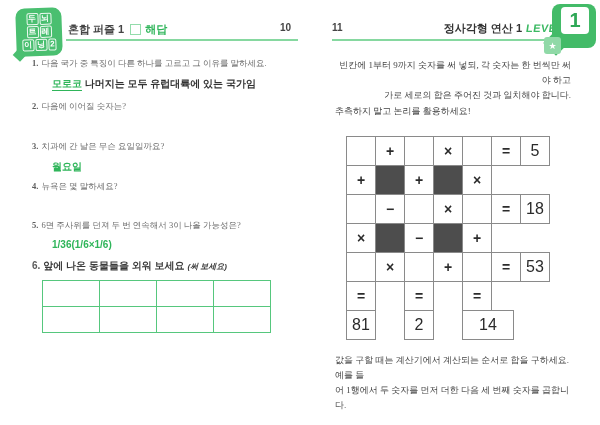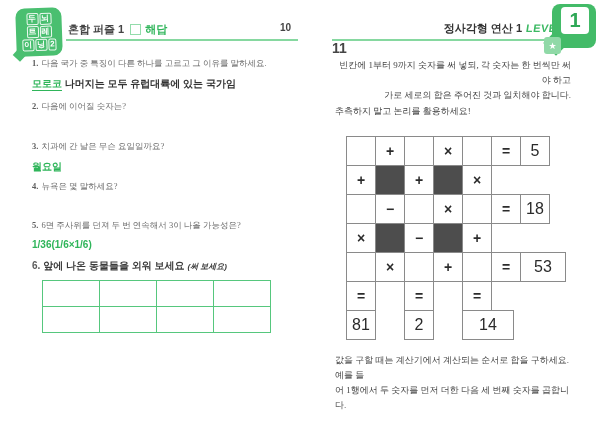--- a/index.html
+++ b/index.html
@@ -21,32 +21,32 @@
   .lp-title{font-size:11px;font-weight:bold;color:#454545;text-align:center;}
   .answer-box{display:inline-block;width:9px;height:9px;border:1px solid #93dcab;margin:0 4px 0 6px;}
   .answer-label{font-size:11px;font-weight:bold;color:#2fb55a;}
   .lp-pagenum{position:absolute;left:280px;top:22px;font-size:10px;font-weight:bold;color:#454545;}
   .rule{position:absolute;height:2px;background:#86d8a0;}
   .lp-rule{left:66px;top:39px;width:232px;}
 
   .q{position:absolute;left:32px;width:250px;}
   .q-line{font-family:"Liberation Serif",serif;font-size:8.5px;color:#6b6b6b;}
   .q-num{font-weight:bold;color:#5c5c5c;margin-right:3px;}
-  .a-line{margin-top:7px;margin-left:0;font-size:10px;font-weight:bold;color:#333;}
+  .a-line{margin-top:7px;margin-left:20px;font-size:10px;font-weight:bold;color:#333;}
   .hl{color:#2fb55a;}
   .hl.u{border-bottom:1px solid #2fb55a;padding-bottom:1px;}
   .times span{color:#2fb55a;display:inline-block;}
   .times .t2{margin-left:43px;} .times .t3{margin-left:47px;}
   .q6-line{font-size:10px;font-weight:bold;color:#3a3a3a;}
   .q6-suffix{font-size:8px;font-weight:bold;color:#3a3a3a;margin-left:3px;font-style:italic;}
   .mem-table{position:absolute;left:42px;top:280px;border-collapse:collapse;}
   .mem-table td{width:54px;height:23px;border:1.5px solid #56c77d;background:#fff;}
 
   
-  .rp-pagenum{position:absolute;left:32px;top:40px;font-size:14px;font-weight:bold;color:#454545;}
+  .rp-pagenum{position:absolute;left:32px;top:22px;font-size:10px;font-weight:bold;color:#454545;}
   .rp-rule{left:32px;top:39px;width:213px;}
   .rp-title{position:absolute;right:78px;top:21px;font-size:11px;font-weight:bold;color:#333;}
   .level-word{position:absolute;left:226px;top:22px;font-size:11px;font-weight:bold;color:#3cb963;
         transform:skewX(-8deg);letter-spacing:.5px;}
   .badge{position:absolute;left:244px;top:4px;width:54px;height:56px;}
   .badge-main{position:absolute;left:8px;top:0;width:44px;height:44px;background:#43bb68;
         border-radius:8px 8px 8px 0;}
   .badge-tail{position:absolute;left:3px;top:30px;width:18px;height:18px;background:#43bb68;
         transform:rotate(45deg);}
   .badge-one{position:absolute;left:17px;top:3px;width:28px;height:27px;background:#fff;
@@ -206,21 +206,21 @@
         <div class="gcell dark" style="left: 29px; top: 87px; width: 30px; height: 30px;"></div>
         <div class="gcell op" style="left: 58px; top: 87px; width: 30px; height: 30px;">−</div>
         <div class="gcell dark" style="left: 87px; top: 87px; width: 30px; height: 30px;"></div>
         <div class="gcell op" style="left: 116px; top: 87px; width: 30px; height: 30px;">+</div>
         <div class="gcell cell" style="left: 0px; top: 116px; width: 30px; height: 30px;"></div>
         <div class="gcell op" style="left: 29px; top: 116px; width: 30px; height: 30px;">×</div>
         <div class="gcell cell" style="left: 58px; top: 116px; width: 30px; height: 30px;"></div>
         <div class="gcell op" style="left: 87px; top: 116px; width: 30px; height: 30px;">+</div>
         <div class="gcell cell" style="left: 116px; top: 116px; width: 30px; height: 30px;"></div>
         <div class="gcell op" style="left: 145px; top: 116px; width: 30px; height: 30px;">=</div>
-        <div class="gcell res" style="left: 174px; top: 116px; width: 46px; height: 30px;">53</div>
+        <div class="gcell res" style="left: 174px; top: 116px; width: 30px; height: 30px;">53</div>
         <div class="gcell op" style="left: 0px; top: 145px; width: 30px; height: 30px;">=</div>
         <div class="gcell op" style="left: 58px; top: 145px; width: 30px; height: 30px;">=</div>
         <div class="gcell op" style="left: 116px; top: 145px; width: 30px; height: 30px;">=</div>
         <div class="gcell res" style="left: 0px; top: 174px; width: 30px; height: 30px;">81</div>
         <div class="gcell res" style="left: 58px; top: 174px; width: 30px; height: 30px;">2</div>
         <div class="gcell res" style="left: 116px; top: 174px; width: 52px; height: 30px;">14</div>
       </div>
 
     <div class="rp-par rp-footer">
       <span>값을 구할 때는 계산기에서 계산되는 순서로 합을 구하세요. 예를 들</span><br>

